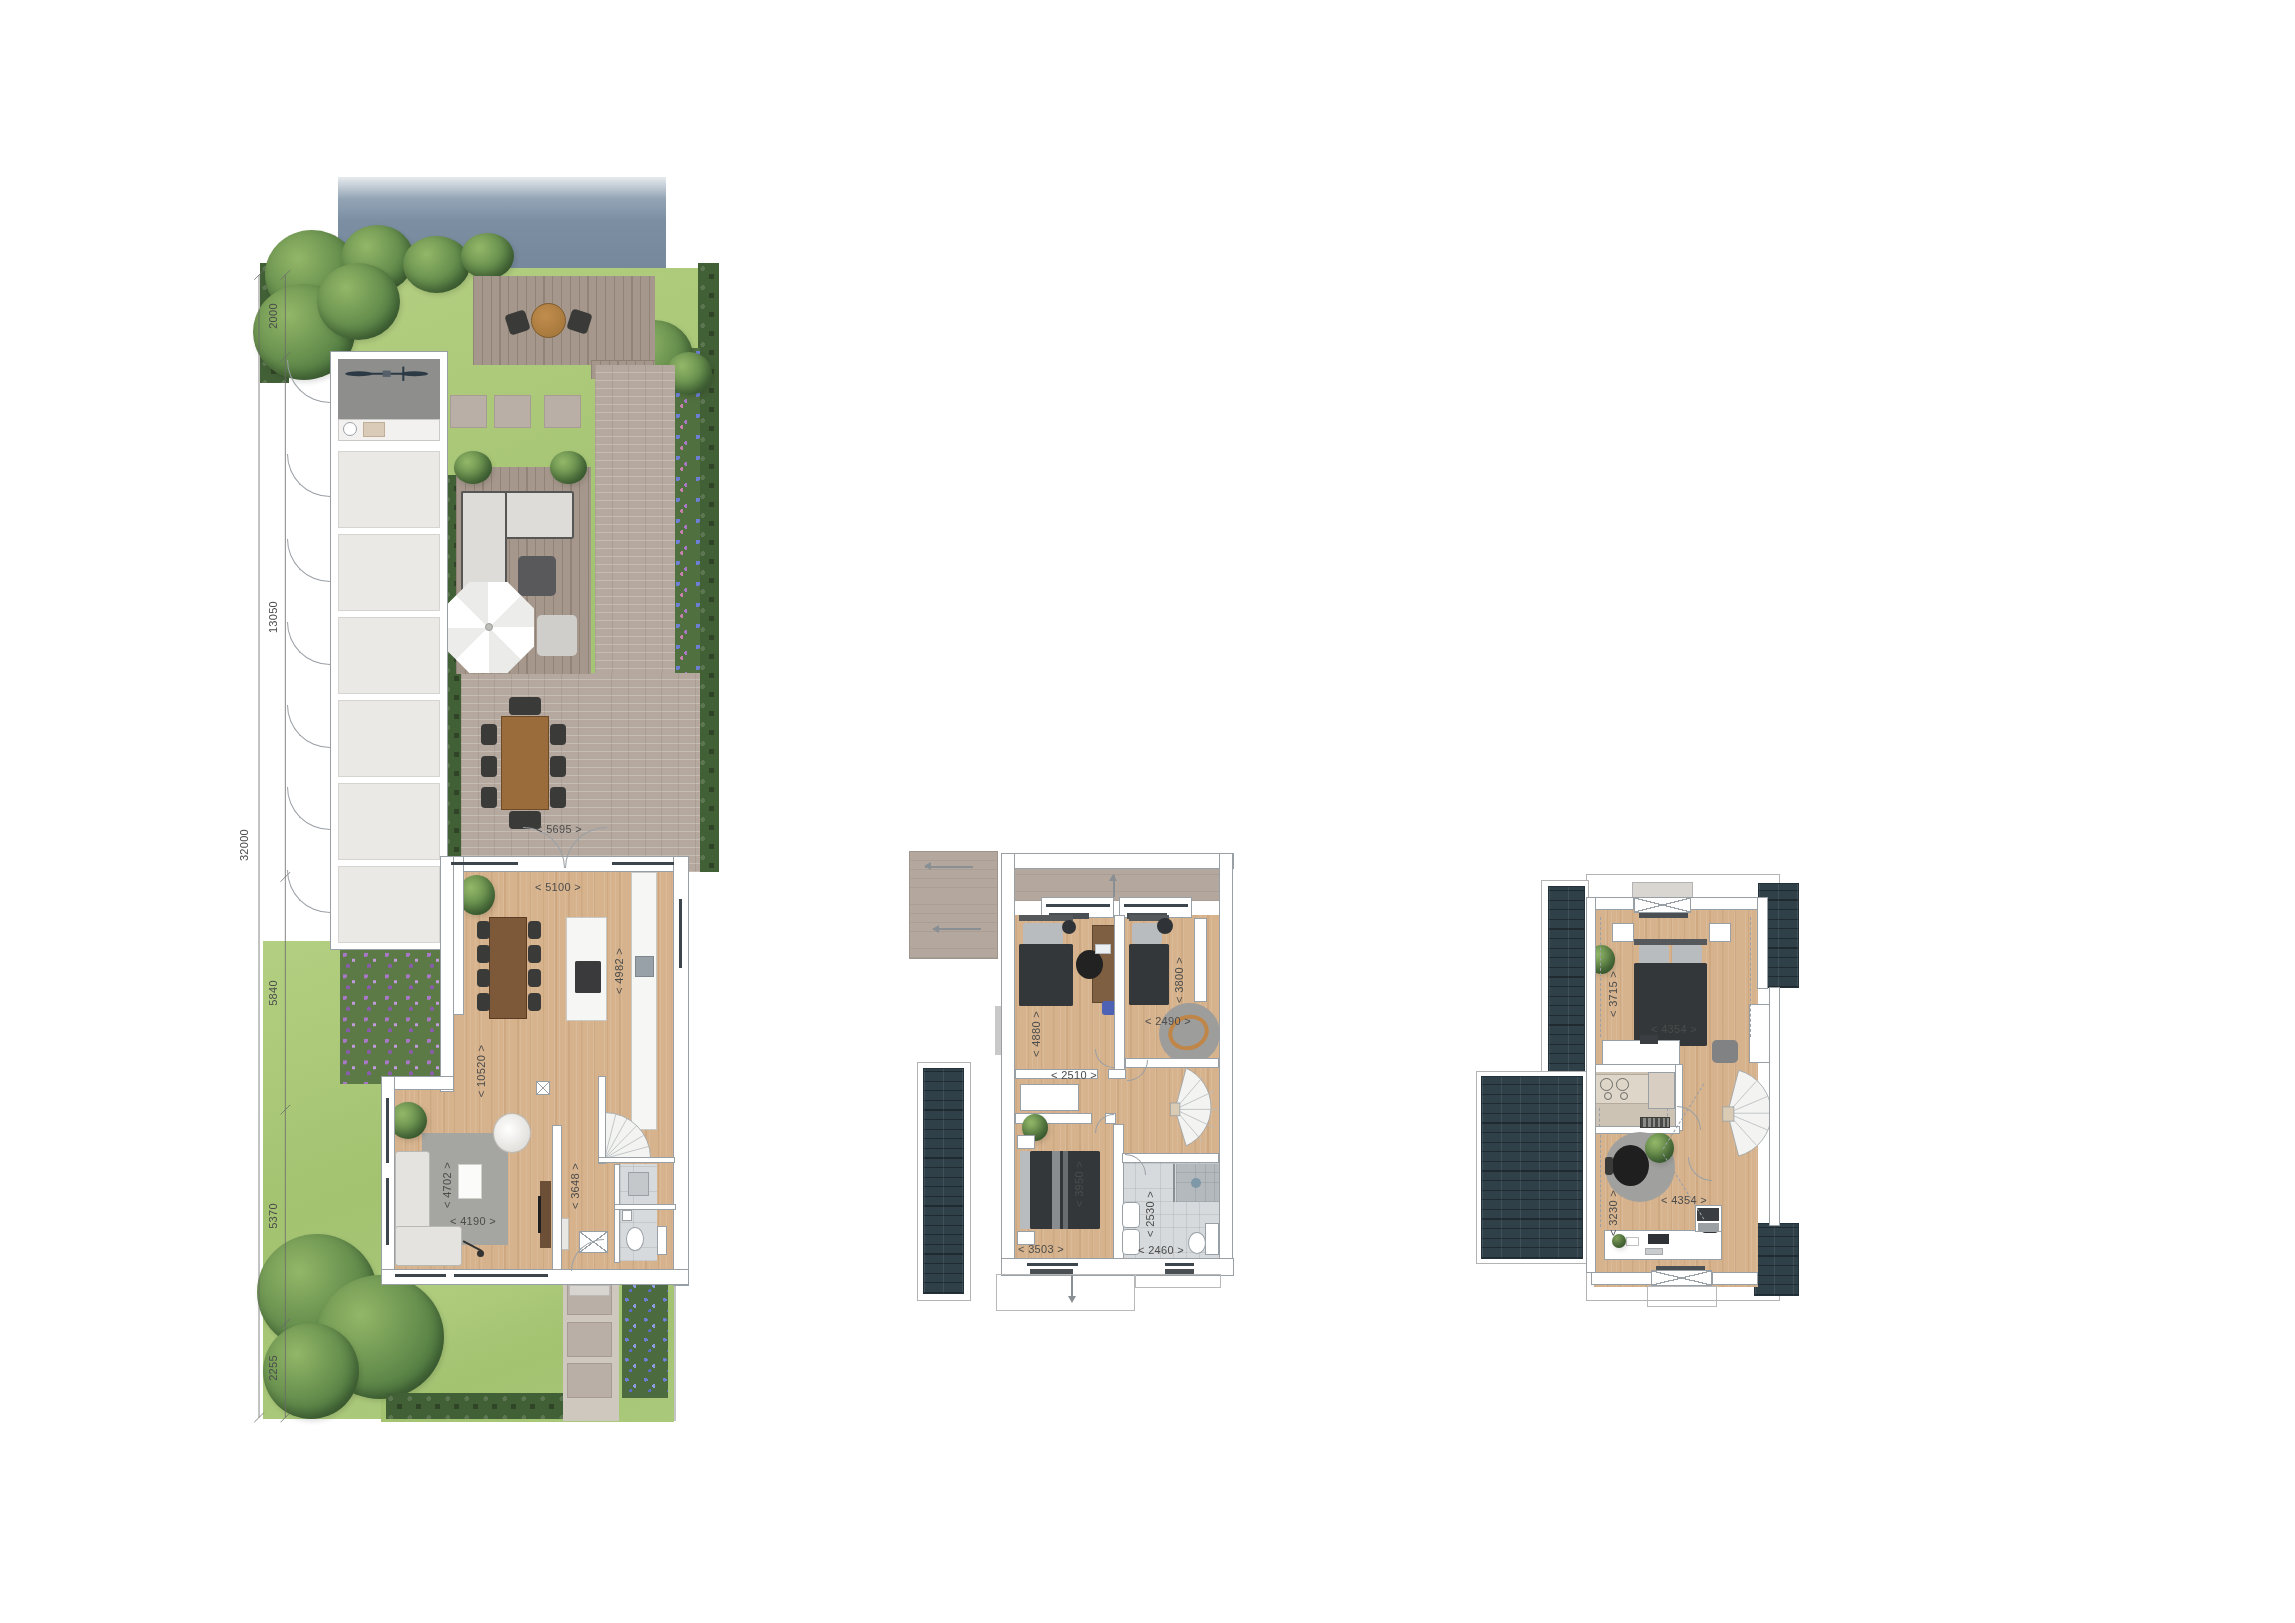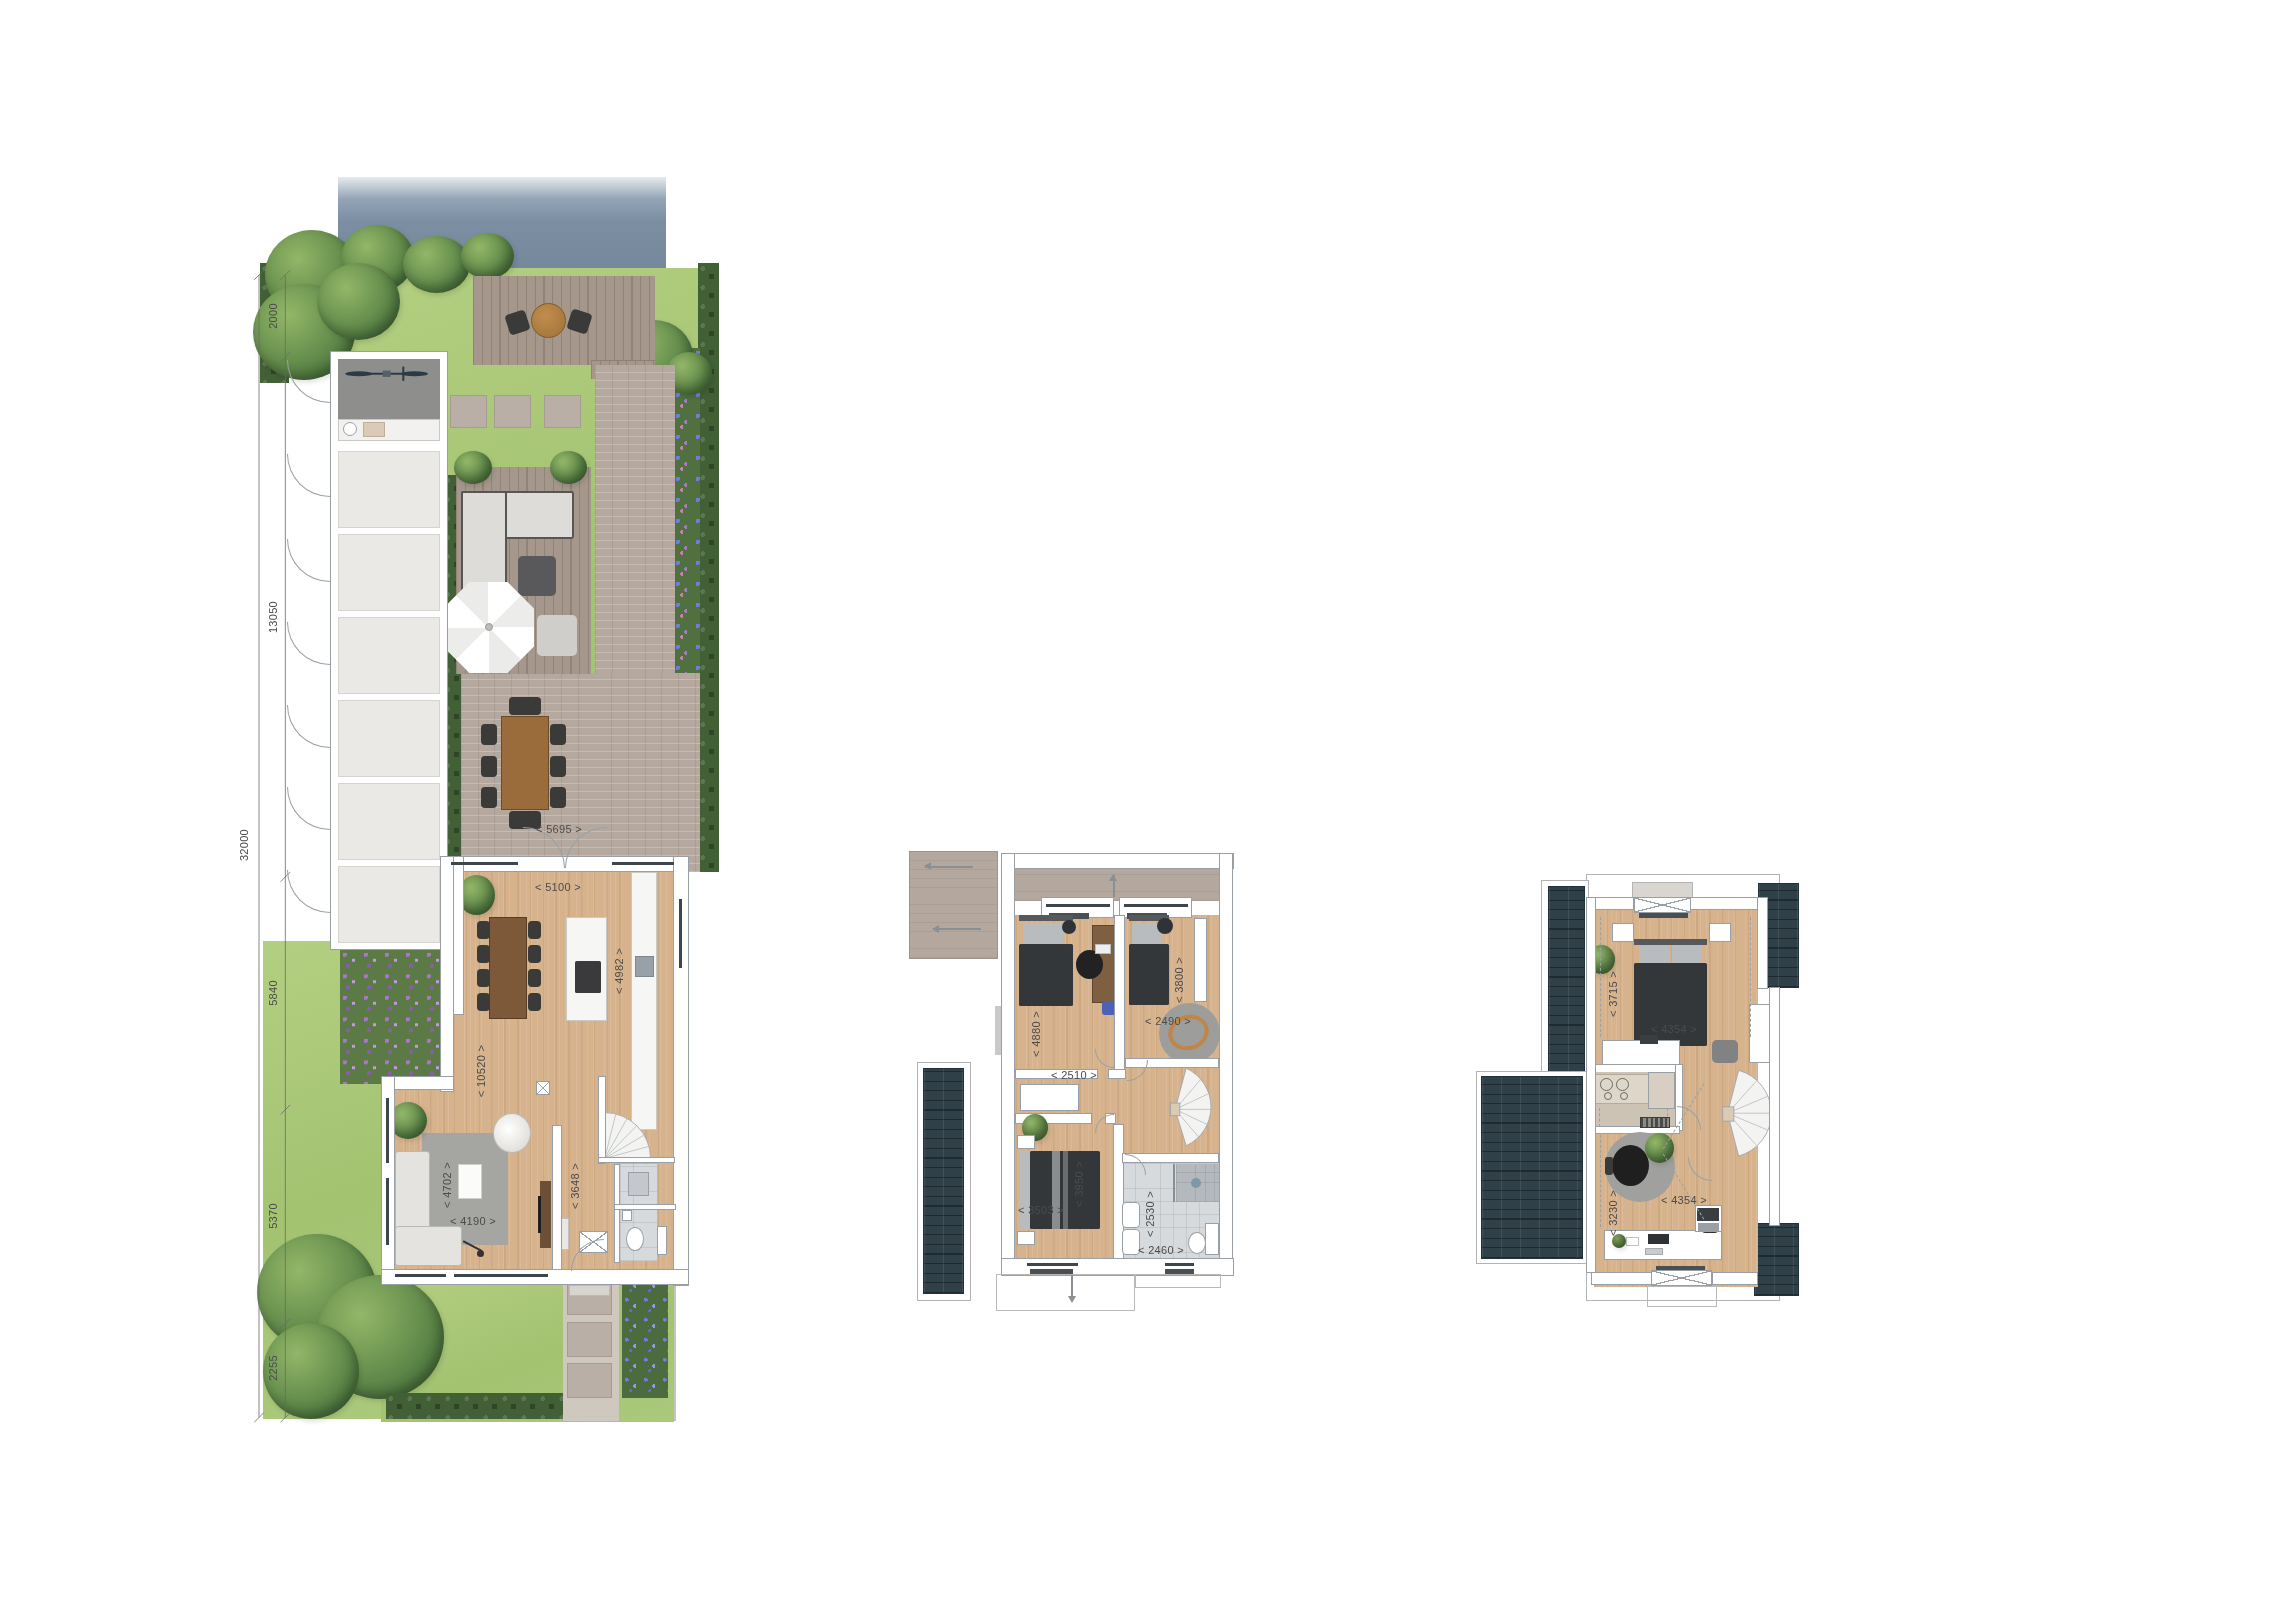--- a/index.html
+++ b/index.html
@@ -332,21 +332,21 @@
     <div class="a" style="left:996px;top:1274px;width:139px;height:37px;border:0.8px solid #b9b9b9"></div>
     <div class="a" style="left:1135px;top:1274px;width:86px;height:14.3px;border:0.8px solid #b9b9b9"></div>
     <div class="a" style="left:1071px;top:1275px;width:1.6px;height:22px;background:#8a8f94"></div>
     <div class="a" style="left:1068px;top:1296px;width:0;height:0;border:4px solid transparent;border-top:7.2px solid #8a8f94"></div>
 
     <div class="dim v" style="left:1036px;top:1034px">&lt; 4880 &gt;</div>
     <div class="dim" style="left:1074px;top:1075px">&lt; 2510 &gt;</div>
     <div class="dim v" style="left:1179px;top:980px">&lt; 3800 &gt;</div>
     <div class="dim" style="left:1168px;top:1021px">&lt; 2490 &gt;</div>
     <div class="dim v" style="left:1079px;top:1184px">&lt; 3950 &gt;</div>
-    <div class="dim" style="left:1041px;top:1210px">&lt; 3503 &gt;</div>
+    <div class="dim" style="left:1041px;top:1249px">&lt; 3503 &gt;</div>
     <div class="dim v" style="left:1150px;top:1214px">&lt; 2530 &gt;</div>
     <div class="dim" style="left:1161px;top:1250px">&lt; 2460 &gt;</div>
   </div>
 
   <div>
     <div class="a" style="left:1586px;top:874px;width:194px;height:427px;background:#fff;border:0.8px solid #b3b3b3"></div>
 
     <div class="a" style="left:1541px;top:880px;width:48px;height:384px;background:#fff;border:0.8px solid #b3b3b3"></div>
     <div class="a tileRoof" style="left:1548px;top:886px;width:37px;height:371px"></div>
     <div class="a" style="left:1476px;top:1071px;width:112px;height:193px;background:#fff;border:0.8px solid #b3b3b3"></div>

